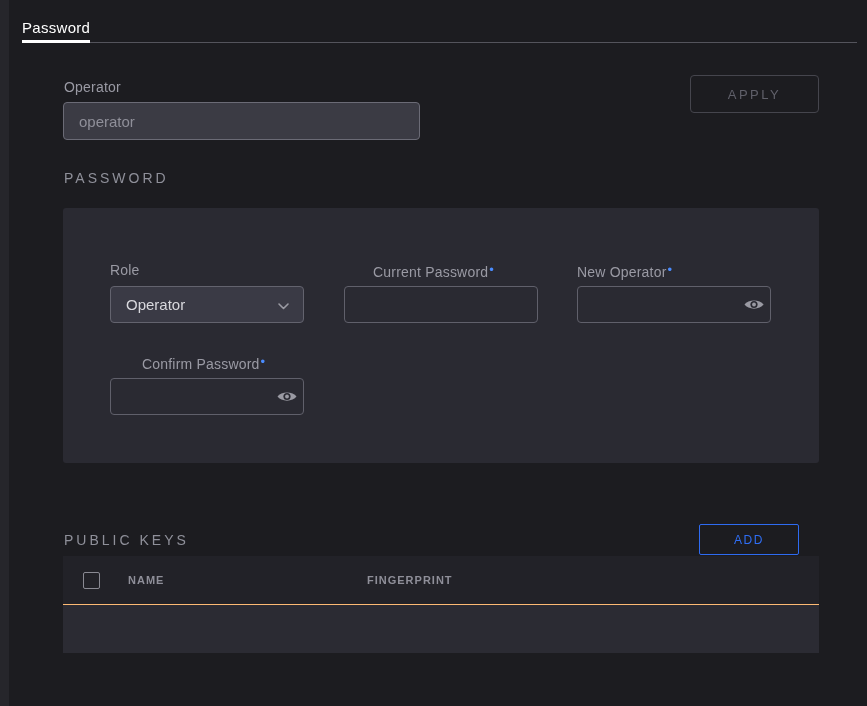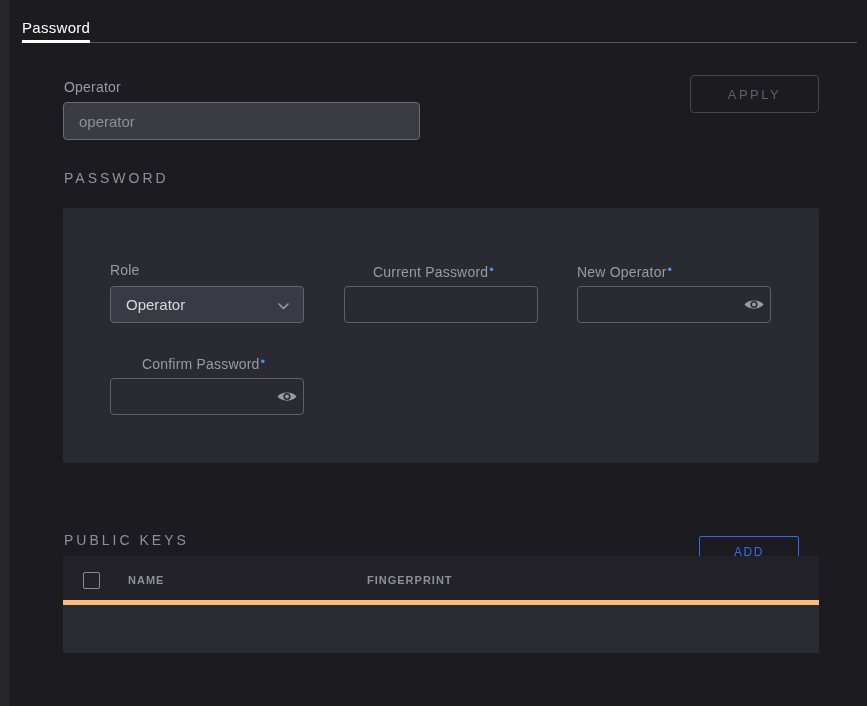--- a/index.html
+++ b/index.html
@@ -148,41 +148,41 @@
     position: absolute;
     width: 22px; height: 15px;
     cursor: pointer;
   }
   .eye-new     { left: 680px; top: 89px; }
   .eye-confirm { left: 213px; top: 181px; }
 
   
   .add-button {
     position: absolute;
-    left: 699px; top: 536px;
+    left: 699px; top: 524px;
     width: 100px; height: 31px;
     background: transparent;
     border: 1px solid #2e6bf2;
     border-radius: 2px;
     color: #2f6ef5;
     font-size: 12px;
     letter-spacing: 1.5px;
     font-family: "Liberation Sans", "DejaVu Sans", sans-serif;
     cursor: pointer;
   }
   .pk-table {
     position: absolute;
     left: 63px; top: 556px;
     width: 756px;
   }
   .pk-header-row {
     position: relative;
     height: 49px;
     background: #222228;
-    border-bottom: 5px solid #fdba74;
+    border-bottom: 1px solid #fdba74;
   }
   .pk-checkbox {
     position: absolute;
     left: 20px; top: 16px;
     width: 17px; height: 17px;
     border: 1px solid #8a8a93;
     border-radius: 2px;
     background: transparent;
     cursor: pointer;
   }

